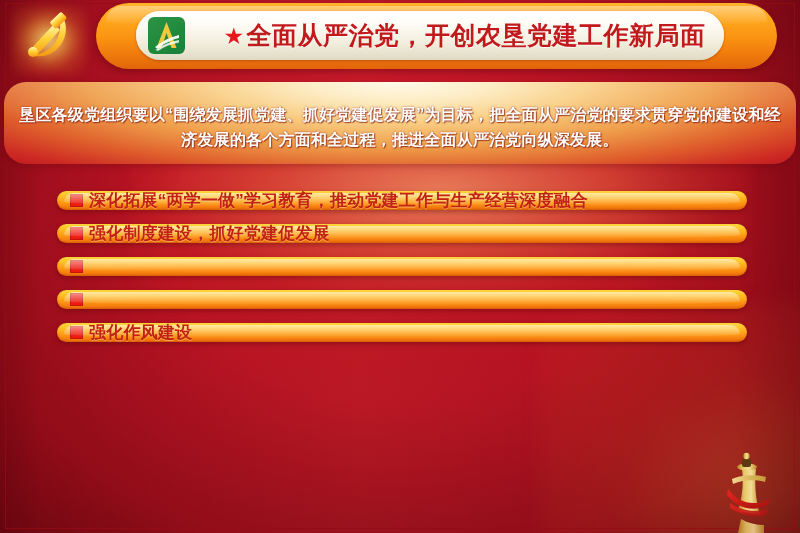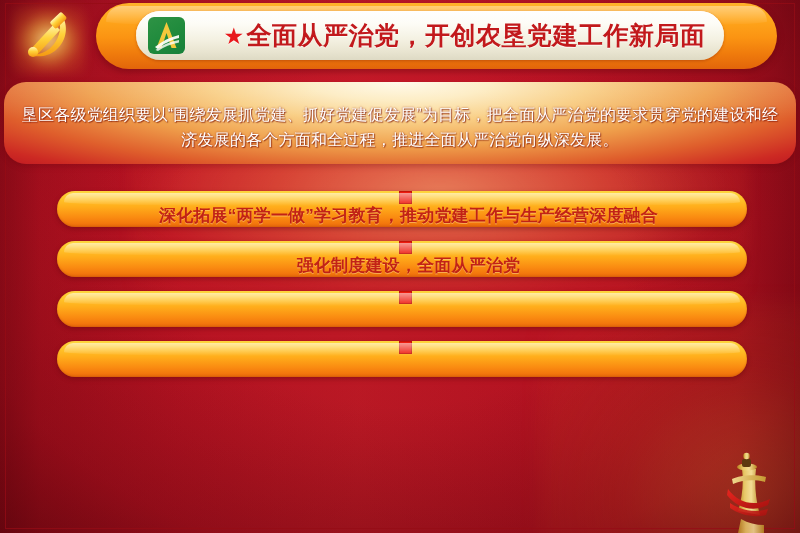--- a/index.html
+++ b/index.html
@@ -211,60 +211,59 @@
         #df5f2c 76%,
         #cd2a23 92%,
         #c01a22 100%);
     display: flex;
     align-items: center;
     justify-content: center;
     box-shadow: 0 2px 6px rgba(90,5,10,0.30);
   }
   .intro-text {
     font-size: 16px;
-    font-weight: normal;
+    font-weight: bold;
     line-height: 1.52;
     color: #ffffff;
     text-align: center;
     padding: 0 14px;
     letter-spacing: 0.2px;
     text-shadow:
       0 0 2px rgba(140,25,10,0.75),
       1px 1px 1px rgba(120,18,8,0.65);
     margin-top: 9px;
   }
 
   
   .pill-list {
     position: absolute;
     left: 57px;
     top: 191px;
     width: 690px;
   }
   .pill {
     position: relative;
-    height: 36px;
+    height: 19px;
     border-radius: 18px;
     margin-bottom: 14px;
     background: linear-gradient(180deg,
       #ffd83f 0%,
       #ffc62a 20%,
       #ffad1b 44%,
       #fb8f12 70%,
       #f47a0d 88%,
       #ec6b0b 100%);
     box-shadow:
       0 2px 5px rgba(90,5,10,0.42),
       inset 0 -1px 2px rgba(160,60,0,0.30);
     display: flex;
     align-items: center;
     padding-left: 13px;
     box-sizing: border-box;
     overflow: hidden;
-    flex-direction: column;
   }
   .pill::before {
     content: "";
     position: absolute;
     left: 7px;
     top: 2px;
     width: calc(100% - 14px);
     height: 13px;
     border-radius: 18px 18px 60% 60%;
     background: linear-gradient(180deg, rgba(255,255,255,0.55), rgba(255,255,255,0));
@@ -348,32 +347,36 @@
 
   <div class="pill-list">
 
     <div class="pill">
       <span class="pill-bullet"></span>
       <span class="pill-text">深化拓展“两学一做”学习教育，推动党建工作与生产经营深度融合</span>
     </div>
 
     <div class="pill">
       <span class="pill-bullet"></span>
-      <span class="pill-text">强化制度建设，全面从严治党</span>
+      <span class="pill-text">强化制度建设，抓好党建促发展</span>
     </div>
 
     <div class="pill">
       <span class="pill-bullet"></span>
     </div>
 
 
     <div class="pill">
       <span class="pill-bullet"></span>
     </div>
 
+    <div class="pill">
+      <span class="pill-bullet"></span>
+      <span class="pill-text">强化作风建设</span>
+    </div>
 
   </div>
 
   <div class="huabiao">
     <svg width="86" height="92" viewBox="0 0 86 92">
       <defs>
         <linearGradient id="gCol" x1="0" y1="0" x2="1" y2="0">
           <stop offset="0%" stop-color="#b8851f"></stop>
           <stop offset="30%" stop-color="#e8c868"></stop>
           <stop offset="60%" stop-color="#f3dd95"></stop>

